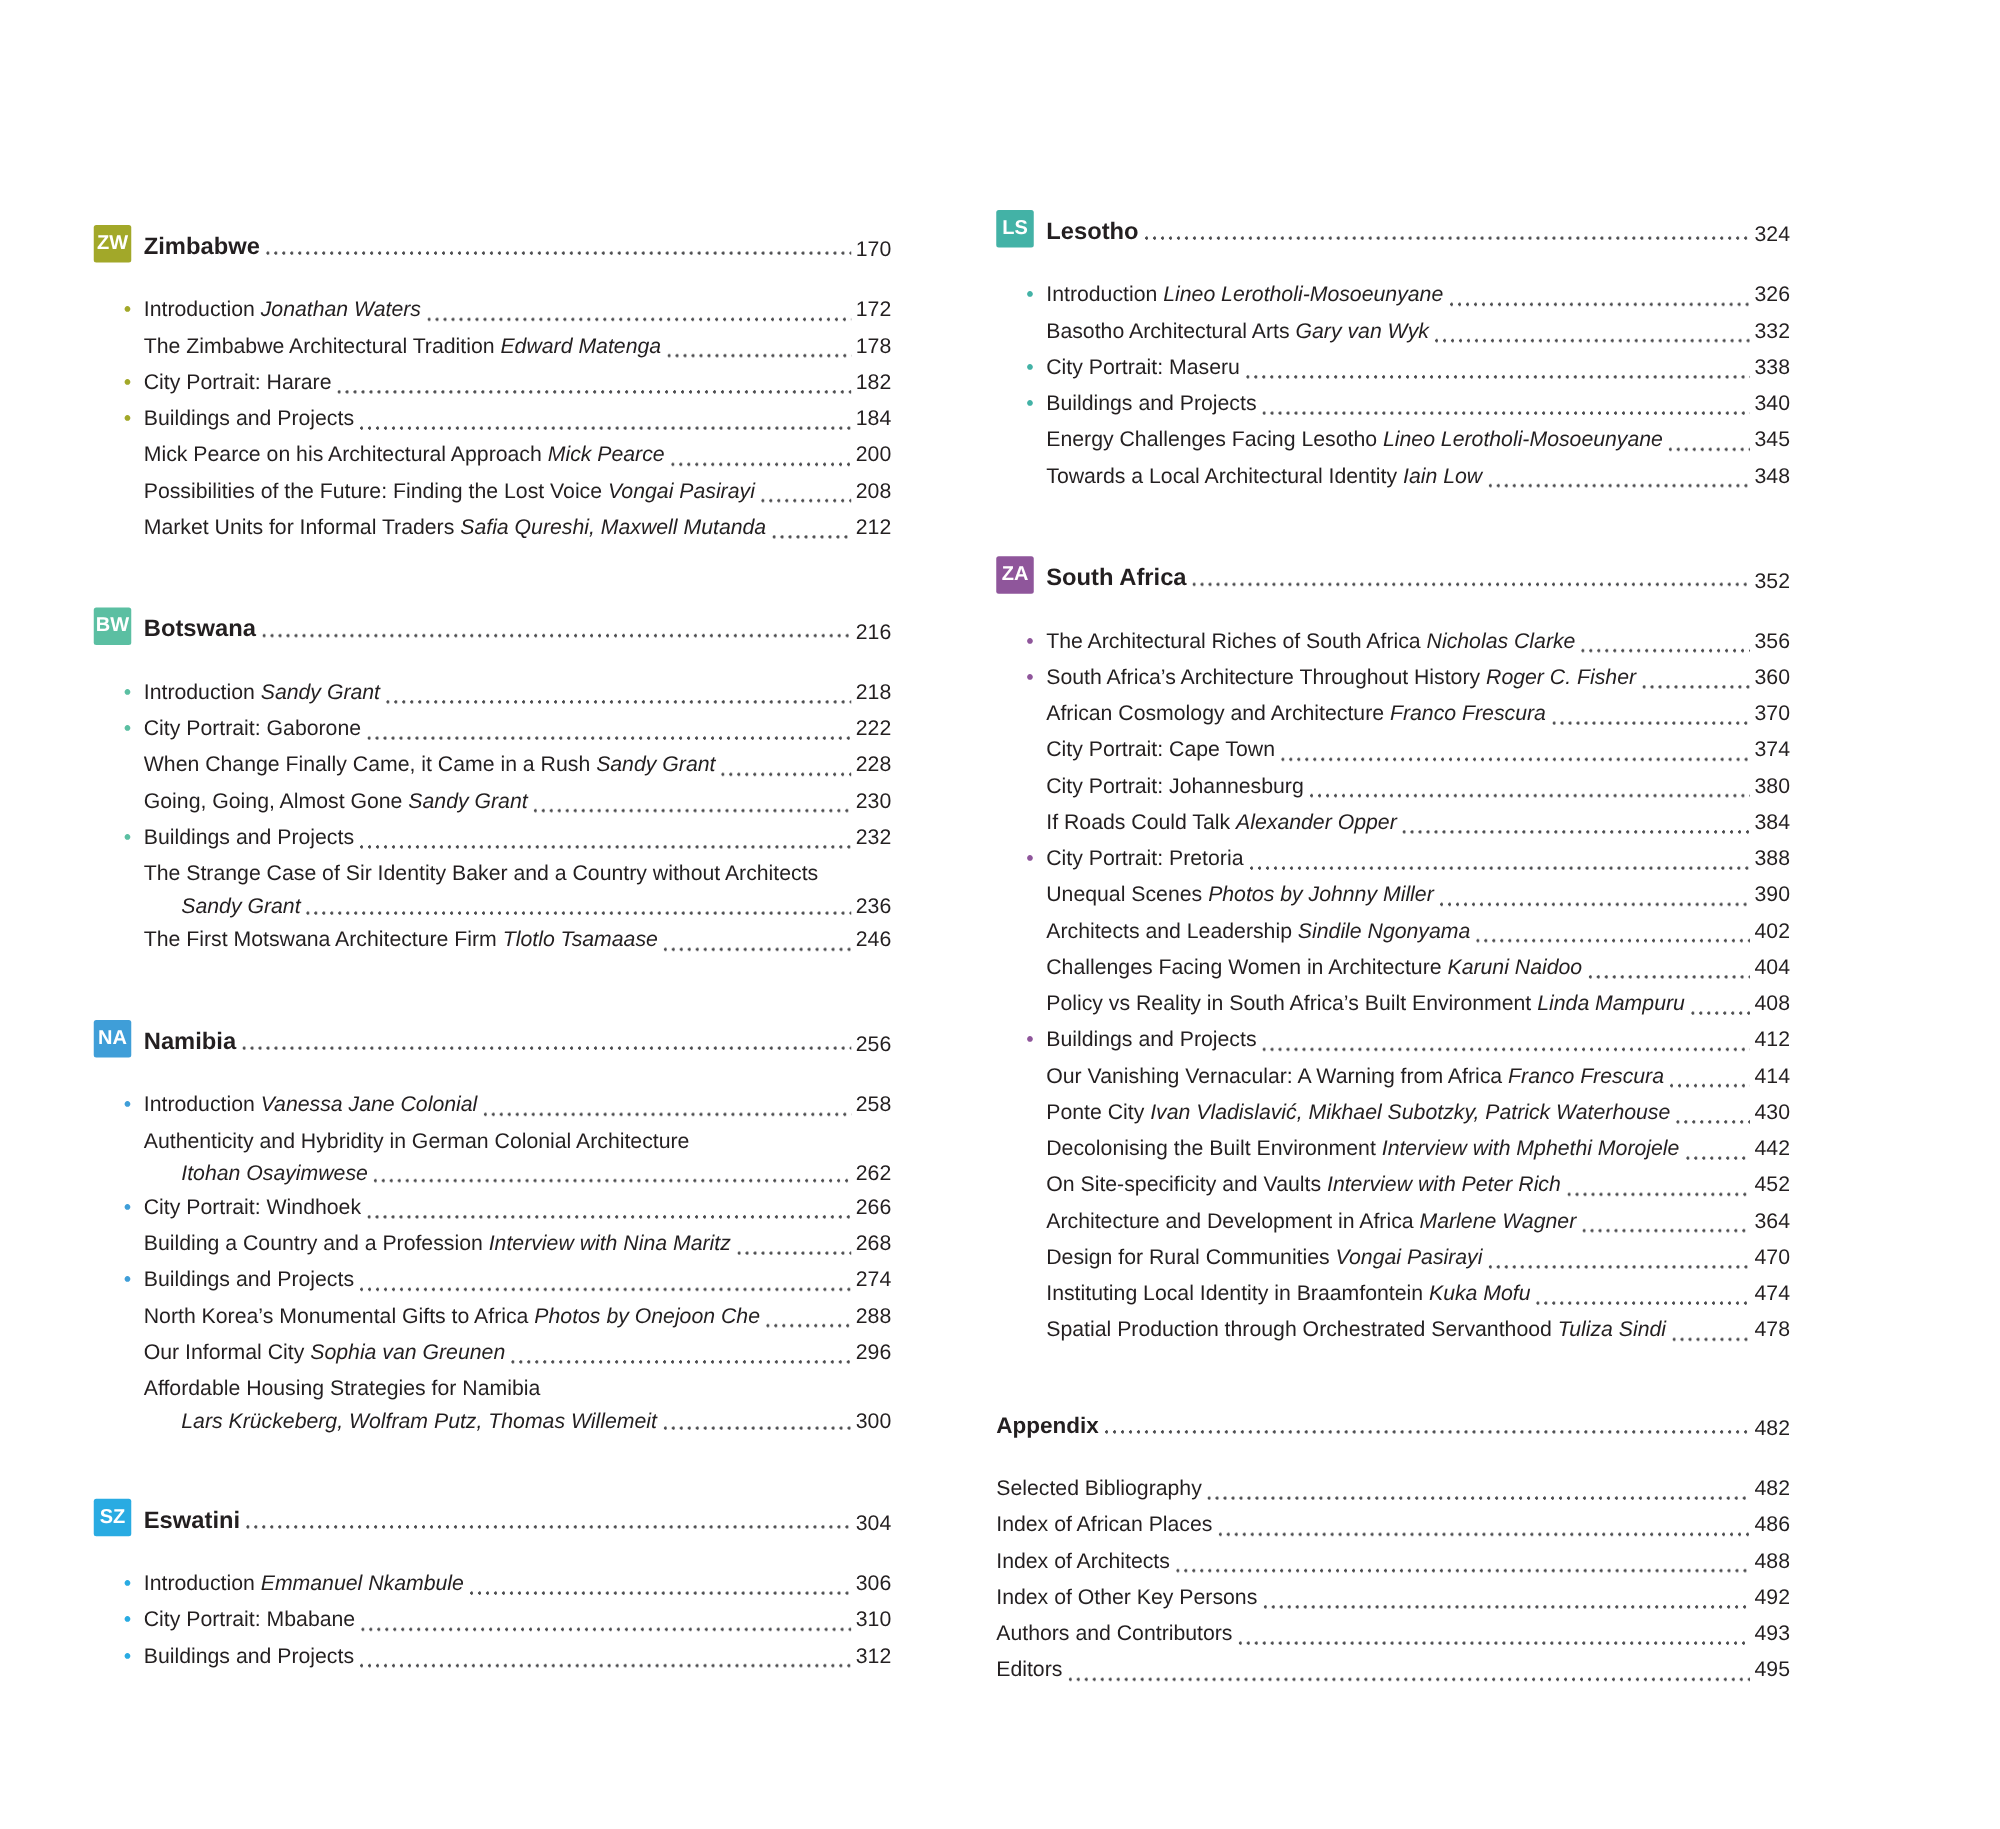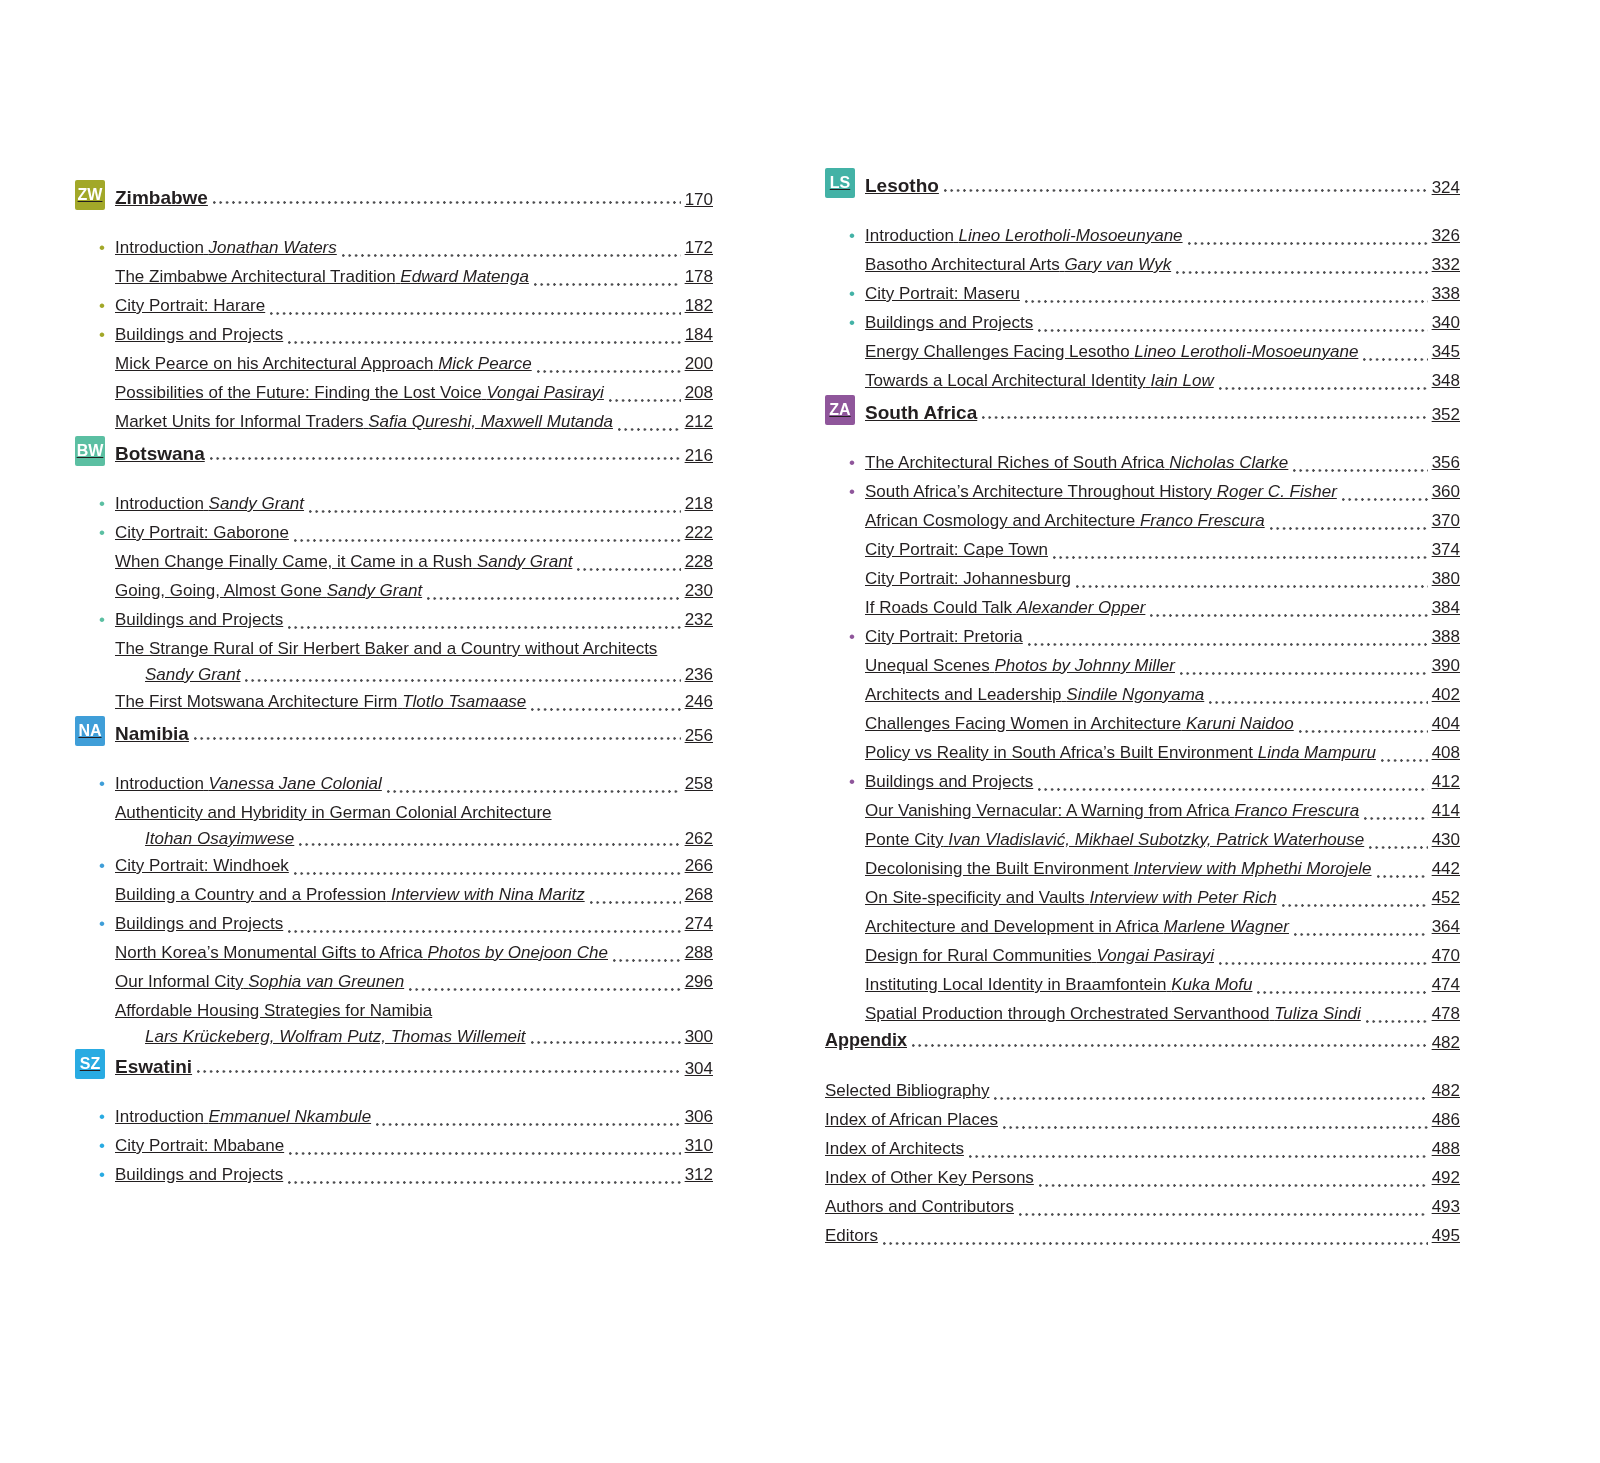--- a/index.html
+++ b/index.html
@@ -8,28 +8,27 @@
     background: #ffffff;
     overflow: hidden;
   }
   body {
     font-family: "Liberation Sans", sans-serif;
     color: #231f20;
   }
   .page {
     display: flex;
     padding: 168px 0 0 75px;
-    gap: 112px;
-    text-decoration: underline;
+    gap: 84px;
   }
   .col { width: 638px; }
   .col[data-col="0"] { margin-top: 12px; }
   .col[data-col="1"] { width: 635px; }
 
-  .section { }
+  .section { margin-top: 50px; }
   .col > .section:first-child { margin-top: 0; }
 
   .sec-header {
     display: flex;
     align-items: flex-end;
     margin-bottom: 23px;
   }
   .badge {
     width: 30px; height: 30px;
     background: var(--c);
@@ -170,21 +169,21 @@
           <span class="dots"></span>
           <span class="pagenum">230</span>
         </div>
         <div class="entry">
           <span class="bullet">•</span>
           <span class="etext"><span>Buildings and Projects</span></span>
           <span class="dots"></span>
           <span class="pagenum">232</span>
         </div>
         <div class="entry">
-          <span class="etext"><span>The Strange Rural of Sir Herbert Baker and a Country without Architects</span></span>
+          <span class="etext"><span>The Strange Case of Sir Identity Baker and a Country without Architects</span></span>
         </div>
         <div class="entry cont">
           <span class="etext"><i class="eitalic">Sandy Grant</i></span>
           <span class="dots"></span>
           <span class="pagenum">236</span>
         </div>
         <div class="entry">
           <span class="etext"><span>The First Motswana Architecture Firm</span> <i class="eitalic">Tlotlo Tsamaase</i></span>
           <span class="dots"></span>
           <span class="pagenum">246</span>

